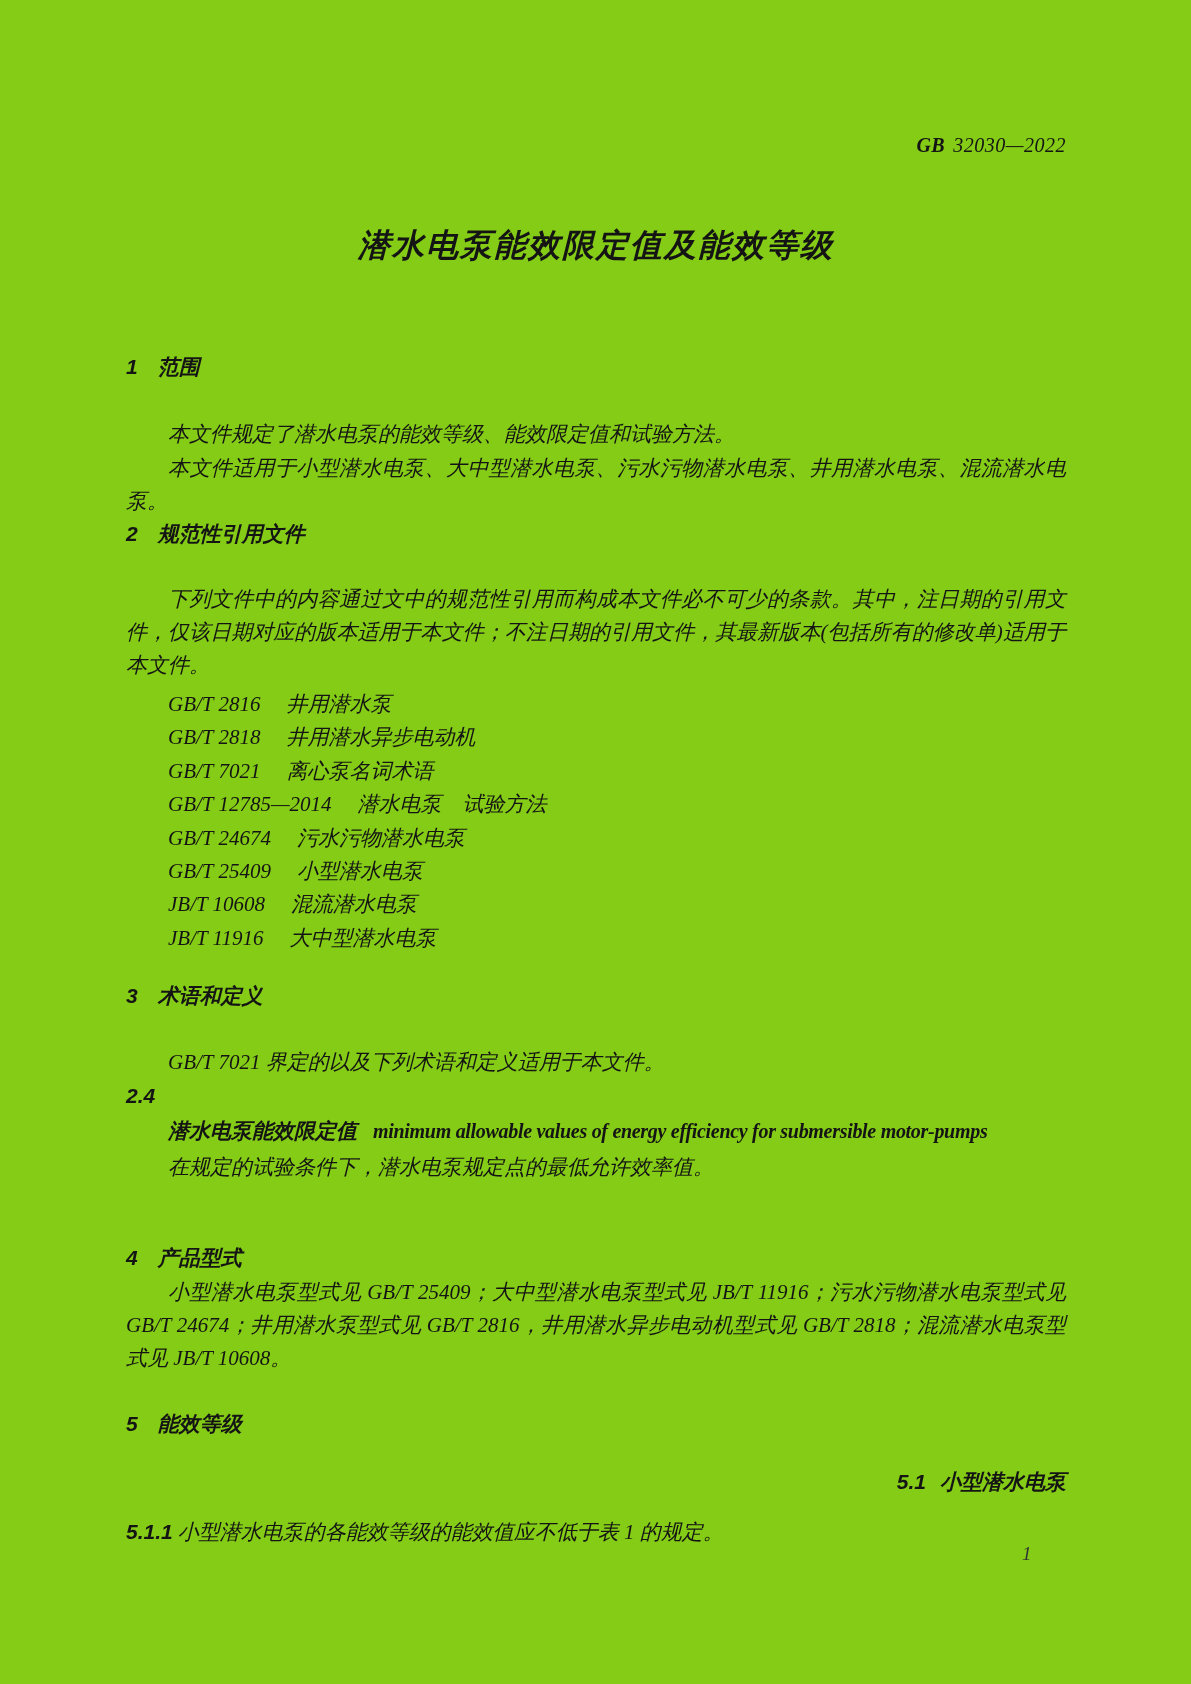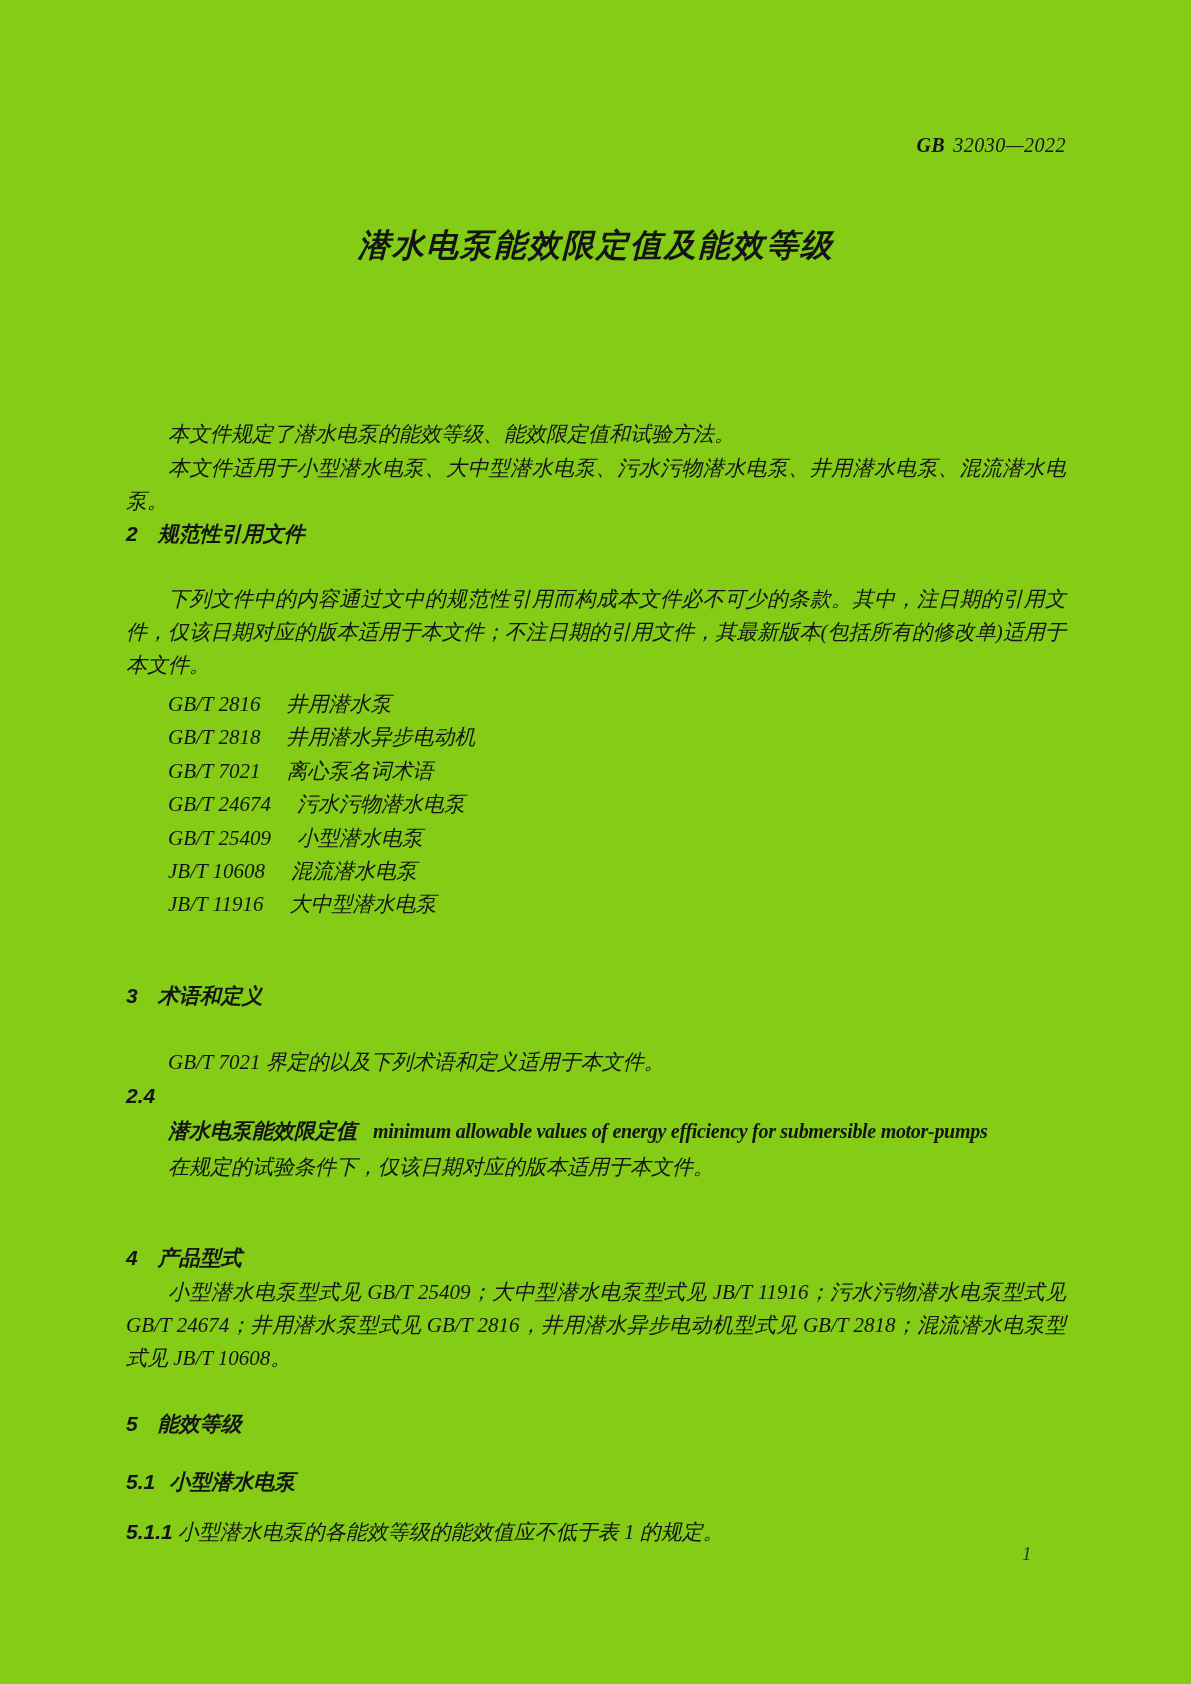--- a/index.html
+++ b/index.html
@@ -86,21 +86,21 @@
   .term-en {
     font-family: "Liberation Serif", "DejaVu Serif", serif;
     font-weight: bold;
     font-size: 20px;
     letter-spacing: -0.3px;
   }
   .term-def { top: 1151px; }
   .h-s4   { top: 1212px; margin-top: 32px; }
   .s4-body { top: 1276px; }
   .h-s5   { top: 1410px; }
-  .h-s51  { top: 1468px; }
+  .h-s51  { top: 1468px; text-align: right; }
   .s511-line {
     top: 1518px;
     font-size: 21px;
     white-space: nowrap;
   }
   .s511-line .sec-num {
     font-family: "Liberation Sans", "DejaVu Sans", sans-serif;
     font-weight: bold;
     margin-right: 5px;
     text-align: center;
@@ -117,37 +117,43 @@
 <body>
 
 <div class="page">
 
   <div class="abs docnum">
     <span class="gb">GB</span><span>32030—2022</span>
   </div>
 
   <div class="abs doc-title">潜水电泵能效限定值及能效等级</div>
 
+  <div class="abs sec-heading h-s1">
+    <span class="sec-num">1</span><span>范围</span>
+  </div>
   <div class="abs para indent s1-p1">本文件规定了潜水电泵的能效等级、能效限定值和试验方法。</div>
   <div class="abs para indent s1-p2">本文件适用于小型潜水电泵、大中型潜水电泵、污水污物潜水电泵、井用潜水电泵、混流潜水电泵。</div>
 
   <div class="abs sec-heading h-s2">
     <span class="sec-num">2</span><span>规范性引用文件</span>
   </div>
   <div class="abs para indent s2-intro">下列文件中的内容通过文中的规范性引用而构成本文件必不可少的条款。其中，注日期的引用文件，仅该日期对应的版本适用于本文件；不注日期的引用文件，其最新版本(包括所有的修改单)适用于本文件。</div>
 
   <div class="abs ref-list">
     <div class="ref-line">
       <span class="ref-code">GB/T 2816</span><span>井用潜水泵</span>
     </div>
     <div class="ref-line">
       <span class="ref-code">GB/T 2818</span><span>井用潜水异步电动机</span>
     </div>
     <div class="ref-line">
       <span class="ref-code">GB/T 7021</span><span>离心泵名词术语</span>
+    </div>
+    <div class="ref-line">
+      <span class="ref-code">GB/T 12785—2014</span><span>潜水电泵　试验方法</span>
     </div>
     <div class="ref-line">
       <span class="ref-code">GB/T 24674</span><span>污水污物潜水电泵</span>
     </div>
     <div class="ref-line">
       <span class="ref-code">GB/T 25409</span><span>小型潜水电泵</span>
     </div>
     <div class="ref-line">
       <span class="ref-code">JB/T 10608</span><span>混流潜水电泵</span>
     </div>
@@ -157,21 +163,21 @@
   </div>
 
   <div class="abs sec-heading h-s3">
     <span class="sec-num">3</span><span>术语和定义</span>
   </div>
   <div class="abs para indent s3-intro">GB/T 7021 界定的以及下列术语和定义适用于本文件。</div>
   <div class="abs sec-heading sub-heading clause-31">2.4</div>
   <div class="abs term-line">
     <span class="term-zh">潜水电泵能效限定值</span><span class="term-en">minimum allowable values of energy efficiency for submersible motor-pumps</span>
   </div>
-  <div class="abs para indent term-def">在规定的试验条件下，仅该日期对应的版本适用于本文件。</div>
+  <div class="abs para indent term-def">在规定的试验条件下，潜水电泵规定点的最低允许效率值。</div>
 
   <div class="abs sec-heading h-s4">
     <span class="sec-num">4</span><span>产品型式</span>
   </div>
   <div class="abs para indent s4-body">小型潜水电泵型式见 GB/T 25409；大中型潜水电泵型式见 JB/T 11916；污水污物潜水电泵型式见 GB/T 24674；井用潜水泵型式见 GB/T 2816，井用潜水异步电动机型式见 GB/T 2818；混流潜水电泵型式见 JB/T 10608。</div>
 
   <div class="abs sec-heading h-s5">
     <span class="sec-num">5</span><span>能效等级</span>
   </div>
   <div class="abs sec-heading sub-heading h-s51">

